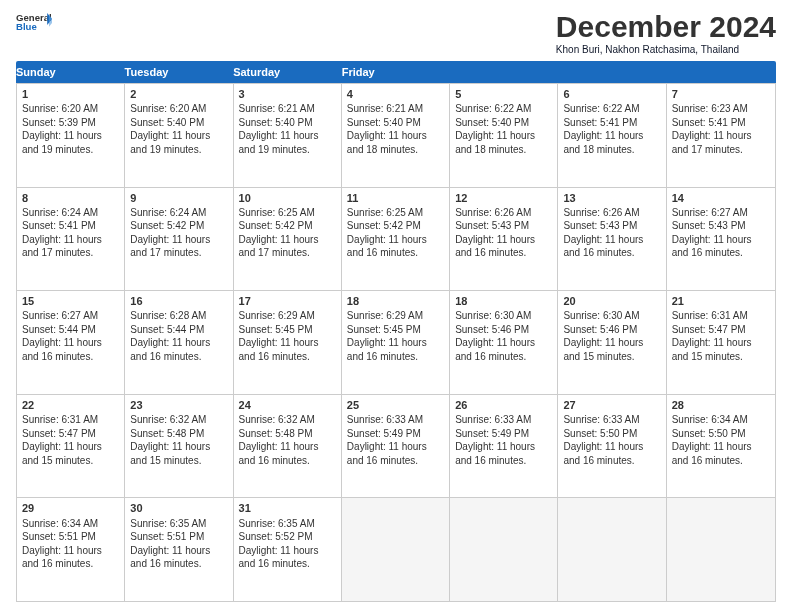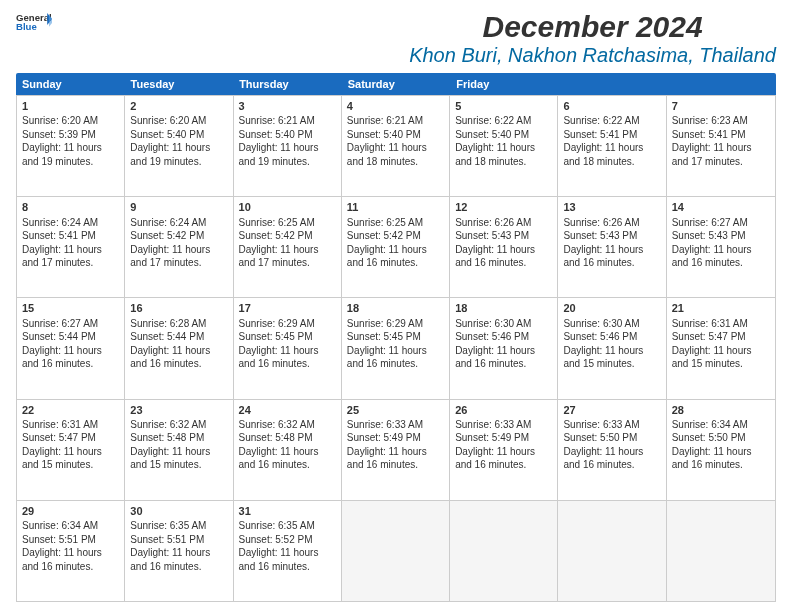--- a/index.html
+++ b/index.html
@@ -26,48 +26,47 @@
     .logo {
       display: flex;
       flex-direction: column;
       align-items: flex-start;
     }
     .logo-icon {
       width: 36px;
       height: 24px;
     }
     .title-block {
-      text-align: center;
-      font-style: italic;
+      text-align: left;
     }
     .month-title {
       font-size: 30px;
       font-weight: bold;
       color: #333;
     }
     .location {
-      font-size: 20px;
-      color: #0369a1;
+      font-size: 10px;
+      color: #0f172a;
     }
     .calendar {
       flex: 1;
       display: flex;
       flex-direction: column;
     }
     .cal-header {
       display: grid;
       grid-template-columns: repeat(7, 1fr);
       background: #1a6bbf;
       border-radius: 2px 2px 0 0;
     }
     .cal-header-cell {
       color: #fff;
       font-size: 11px;
       font-weight: bold;
-      padding: 5px 6px;
+      padding: 5px 0;
       text-align: left;
     }
     .cal-body {
       display: flex;
       flex-direction: column;
       flex: 1;
       border-left: 1px solid #ccc;
       border-right: 1px solid #ccc;
       border-bottom: 1px solid #ccc;
     }
@@ -118,21 +117,20 @@
     <div class="title-block">
       <div class="month-title">December 2024</div>
       <div class="location">Khon Buri, Nakhon Ratchasima, Thailand</div>
     </div>
   </div>
 
   <div class="calendar">
     <div class="cal-header">
     <div class="cal-header-cell">Sunday</div>
         <div class="cal-header-cell">Tuesday</div>
-        <div class="cal-header-cell">Thursday</div>
         <div class="cal-header-cell">Saturday</div>
         <div class="cal-header-cell">Friday</div>
       </div>
     <div class="cal-body">
     <div class="cal-week">
           <div class="cal-cell">
             <div class="day-num">1</div>
             <div class="cell-info" style="white-space: pre-line;">Sunrise: 6:20 AM
 Sunset: 5:39 PM
 Daylight: 11 hours

